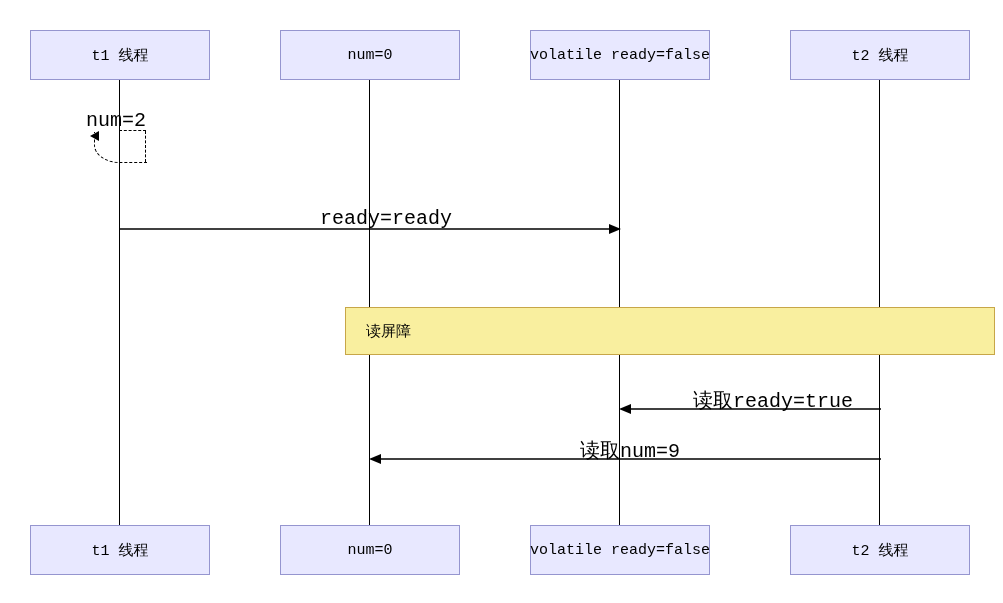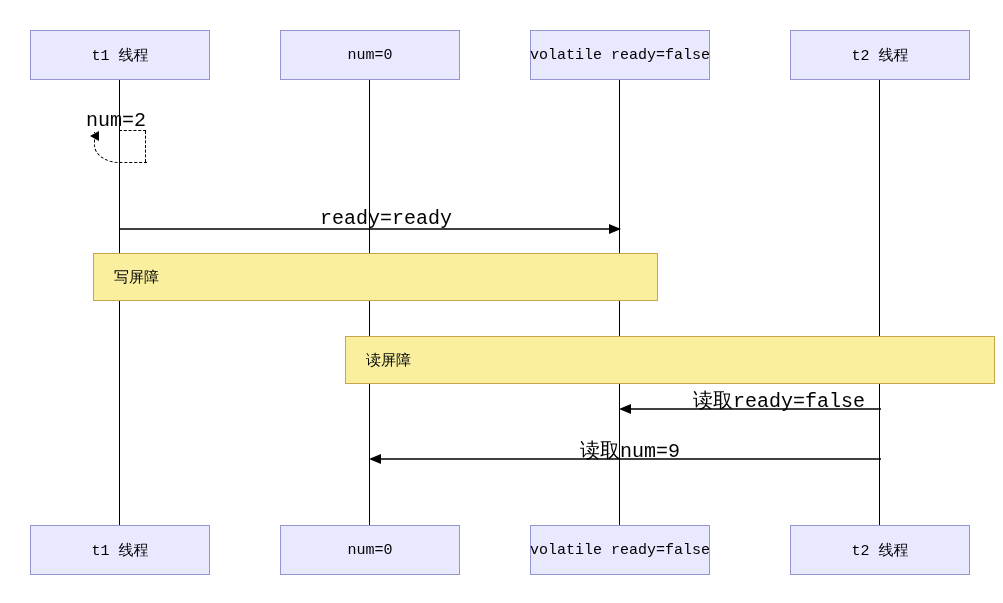--- a/index.html
+++ b/index.html
@@ -97,29 +97,26 @@
 
   <div style="position:absolute; left:145px; top:131px; width:0; height:31px; border-right:1.4px dashed #000;"></div>
   <div style="position:absolute; left:119px; top:130px; width:27px; height:0; border-top:1.4px dashed #000;"></div>
 
   <div class="msg-label" style="left:320px; top:207px;">ready=ready</div>
   <svg style="position:absolute; left:119px; top:222px;" width="502" height="14">
     <line x1="0" y1="7" x2="494" y2="7" stroke="#000" stroke-width="1.3"></line>
     <polygon points="502,7 490,2 490,12" fill="#000"></polygon>
   </svg>
 
-  <div class="barrier" style="left:93px; top:253px; width:565px;">
-    <span>写屏障</span>
-  </div>
 
-  <div class="barrier" style="left:345px; top:336px; width:650px;">
+  <div class="barrier" style="left:345px; top:307px; width:650px;">
     <span>读屏障</span>
   </div>
 
-  <div class="msg-label" style="left:693px; top:387px;">读取ready=false</div>
+  <div class="msg-label" style="left:693px; top:387px;">读取ready=true</div>
   <svg style="position:absolute; left:619px; top:402px;" width="262" height="14">
     <line x1="262" y1="7" x2="8" y2="7" stroke="#000" stroke-width="1.3"></line>
     <polygon points="0,7 12,2 12,12" fill="#000"></polygon>
   </svg>
 
   <div class="msg-label" style="left:580px; top:437px;">读取num=9</div>
   <svg style="position:absolute; left:369px; top:452px;" width="512" height="14">
     <line x1="512" y1="7" x2="8" y2="7" stroke="#000" stroke-width="1.3"></line>
     <polygon points="0,7 12,2 12,12" fill="#000"></polygon>
   </svg>

